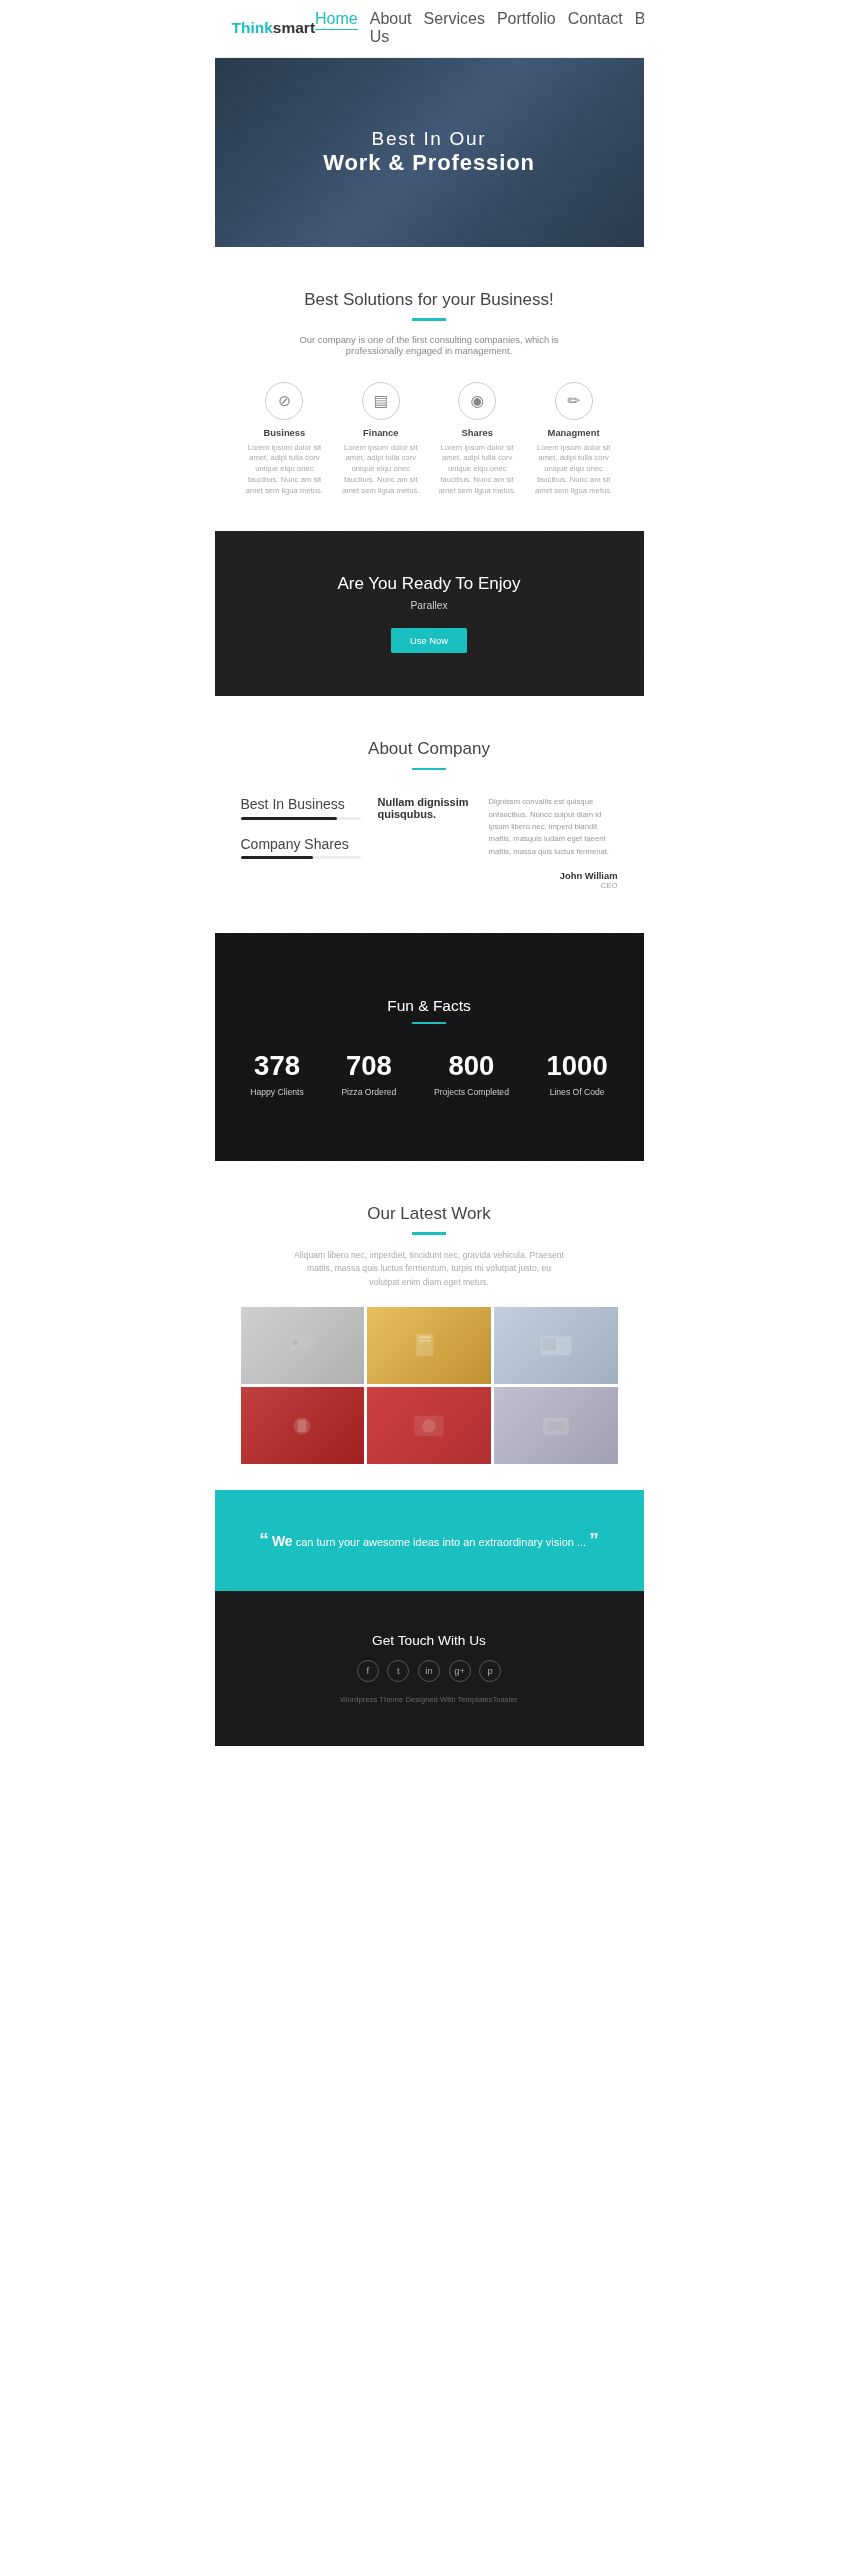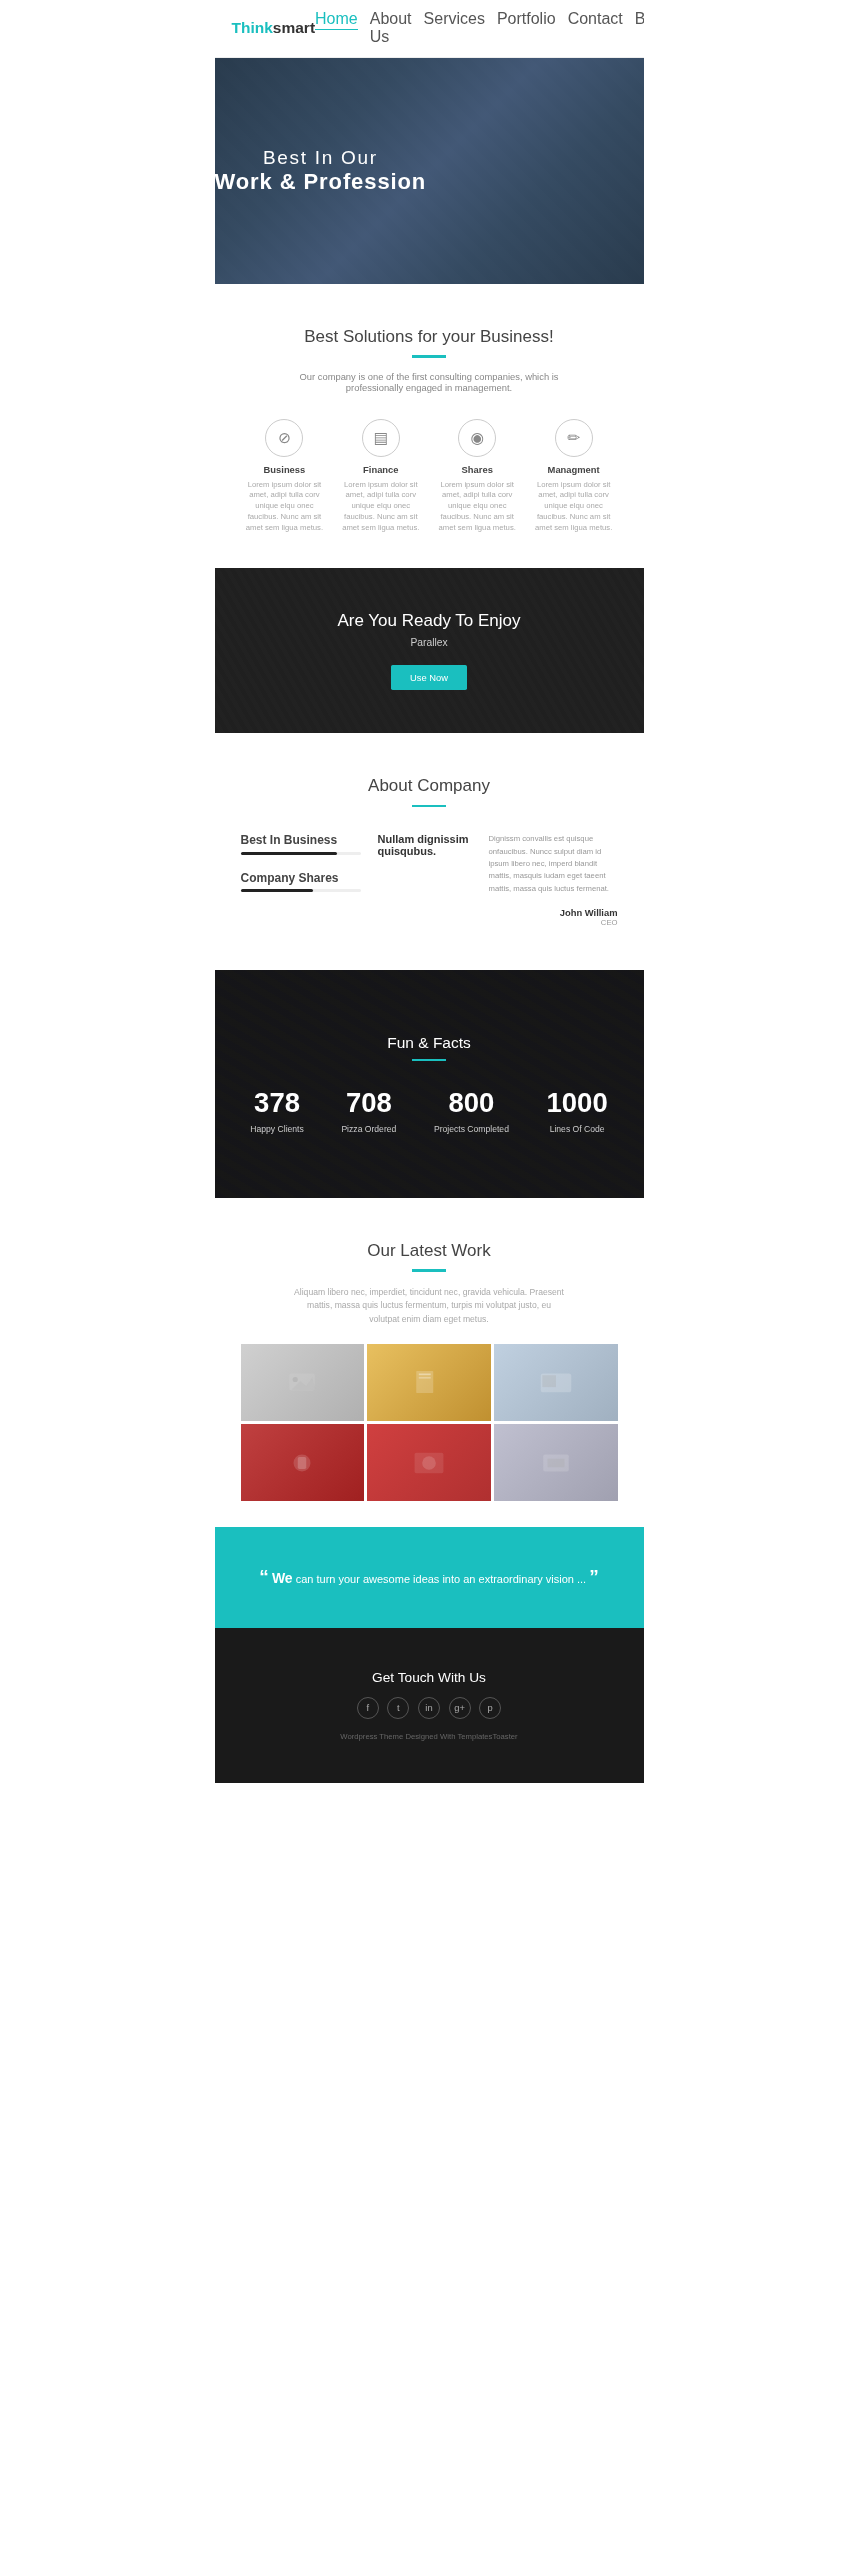--- a/index.html
+++ b/index.html
@@ -19,25 +19,25 @@
     .navbar-brand { font-size: 15.5px; font-weight: bold; }
     .navbar-brand span.think { color: #1abfbf; }
     .navbar-brand span.smart { color: #333; }
     .navbar-nav { display: flex; gap: 12px; list-style: none; }
     .navbar-nav li a { text-decoration: none; color: #555; font-size: 16px; }
     .navbar-nav li a.active { color: #1abfbf; border-bottom: 1.7px solid #1abfbf; padding-bottom: 1.7px; }
 
     
     .hero {
       width: 100%;
-      height: 226px;
+      height: 189px;
       background: linear-gradient(rgba(20,40,60,0.6), rgba(20,40,60,0.6)),
         repeating-linear-gradient(45deg, #2a3a4a 0px, #2a3a4a 8.6px, #1a2a3a 8.6px, #1a2a3a 17px);
       display: flex;
-      align-items: flex-start;
+      align-items: center;
       justify-content: center;
       flex-direction: column;
       text-align: center;
       position: relative;
       overflow: hidden;
     }
     .hero-bg {
       position: absolute;
       top: 0; left: 0; right: 0; bottom: 0;
       background: linear-gradient(135deg, #2c3e50 0%, #3a5068 30%, #4a6080 50%, #3a5068 70%, #2c3e50 100%);
@@ -100,21 +100,21 @@
 
     
     .section-about {
       padding: 43px 26px;
       background: #fff;
     }
     .section-about h2 { text-align: center; font-size: 17px; color: #444; font-weight: 400; margin-bottom: 8.6px; }
     .about-content { display: flex; gap: 17px; margin-top: 26px; }
     .about-left { width: 120px; flex-shrink: 0; }
     .about-bar-item { margin-bottom: 15.5px; }
-    .about-bar-label { font-size: 12px; color: #444; font-weight: 700; margin-bottom: 4.3px; }
+    .about-bar-label { font-size: 14px; color: #444; font-weight: 400; margin-bottom: 4.3px; }
     .about-bar-track { height: 3.4px; background: #eee; border-radius: 1.7px; }
     .about-bar-fill { height: 3.4px; background: #222; border-radius: 1.7px; }
     .about-center { flex: 1; }
     .about-center h3 { font-size: 11px; font-weight: 700; color: #333; margin-bottom: 8.6px; }
     .about-center p { font-size: 7.7px; color: #999; line-height: 1.6; }
     .about-right { width: 129px; flex-shrink: 0; }
     .about-right p { font-size: 7.7px; color: #999; line-height: 1.6; margin-bottom: 12px; }
     .about-right .author { text-align: right; }
     .about-right .author-name { font-size: 9.4px; font-weight: 700; color: #333; }
     .about-right .author-title { font-size: 7.7px; color: #999; }

